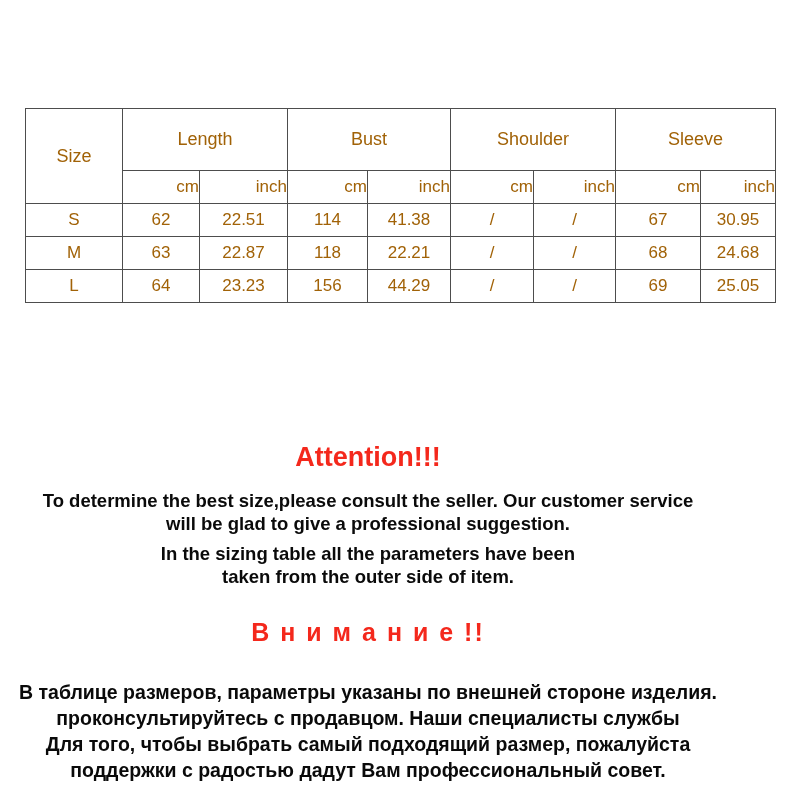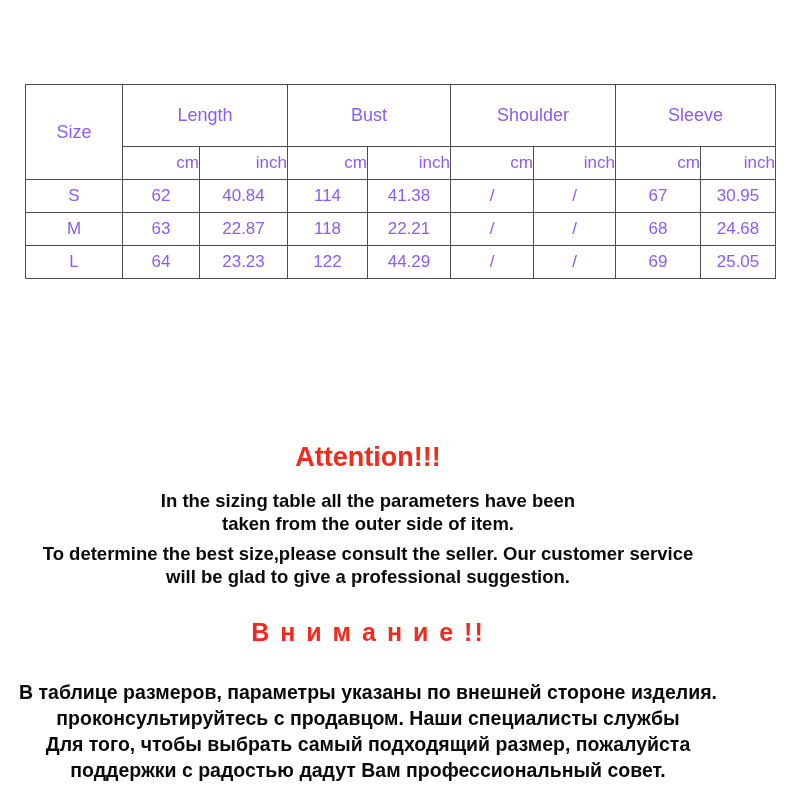--- a/index.html
+++ b/index.html
@@ -11,25 +11,25 @@
   .page {
     position: relative;
     width: 800px; height: 800px;
     background: #ffffff;
     overflow: hidden;
   }
 
   
   .size-table {
     position: absolute;
-    top: 84px; left: 25px;
+    top: 108px; left: 25px;
     width: 750px;
     border-collapse: collapse;
     table-layout: fixed;
-    color: #8b5cf6;
+    color: #a16207;
     font-size: 17px;
   }
   .size-table th, .size-table td {
     border: 1px solid #4d4d4d;
     text-align: center;
     vertical-align: middle;
     font-weight: normal;
     padding: 0;
   }
   tr.row-group > th { height: 61px; font-size: 18px; }
@@ -105,21 +105,21 @@
         <th>cm</th>
         <th>inch</th>
         <th>cm</th>
         <th>inch</th>
       </tr>
     </thead>
     <tbody>
       <tr class="row-data">
         <td>S</td>
         <td>62</td>
-        <td>40.84</td>
+        <td>22.51</td>
         <td>114</td>
         <td>41.38</td>
         <td>/</td>
         <td>/</td>
         <td>67</td>
         <td>30.95</td>
       </tr>
       <tr class="row-data">
         <td>M</td>
         <td>63</td>
@@ -128,41 +128,41 @@
         <td>22.21</td>
         <td>/</td>
         <td>/</td>
         <td>68</td>
         <td>24.68</td>
       </tr>
       <tr class="row-data">
         <td>L</td>
         <td>64</td>
         <td>23.23</td>
-        <td>122</td>
+        <td>156</td>
         <td>44.29</td>
         <td>/</td>
         <td>/</td>
         <td>69</td>
         <td>25.05</td>
       </tr>
     </tbody>
   </table>
 
   <div class="attention">
     <div class="attn-title">Attention!!!</div>
 
     <div class="en-para">
-      <div>In the sizing table all the parameters have been</div>
-      <div>taken from the outer side of item.</div>
+      <div>To determine the best size,please consult the seller. Our customer service</div>
+      <div>will be glad to give a professional suggestion.</div>
     </div>
 
     <div class="en-para">
-      <div>To determine the best size,please consult the seller. Our customer service</div>
-      <div>will be glad to give a professional suggestion.</div>
+      <div>In the sizing table all the parameters have been</div>
+      <div>taken from the outer side of item.</div>
     </div>
 
     <div class="ru-title">В н и м а н и е !!</div>
 
     <div class="ru-para">
       <div>В таблице размеров, параметры указаны по внешней стороне изделия.</div>
       <div>проконсультируйтесь с продавцом. Наши специалисты службы</div>
       <div>Для того, чтобы выбрать самый подходящий размер, пожалуйста</div>
       <div>поддержки с радостью дадут Вам профессиональный совет.</div>
     </div>

